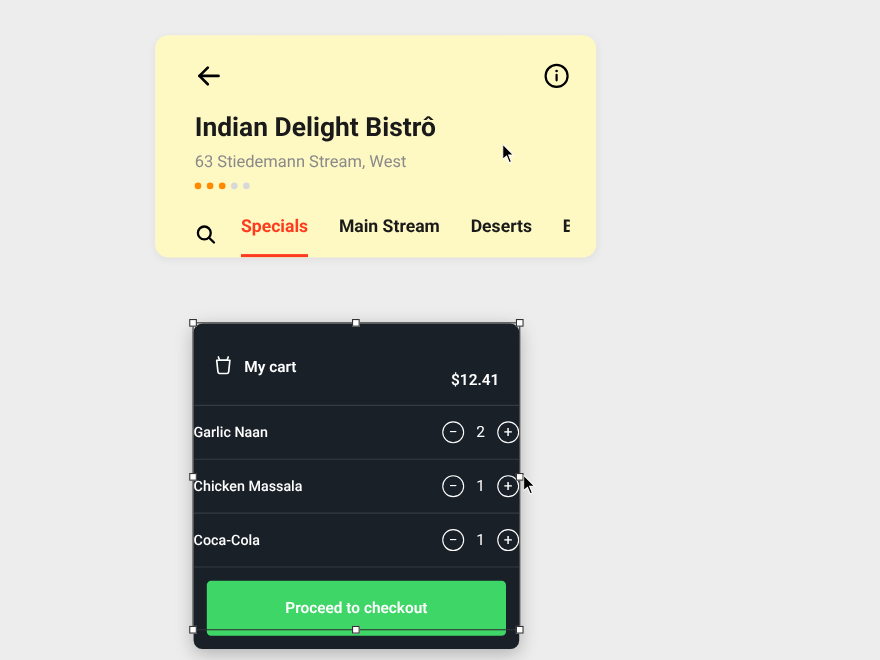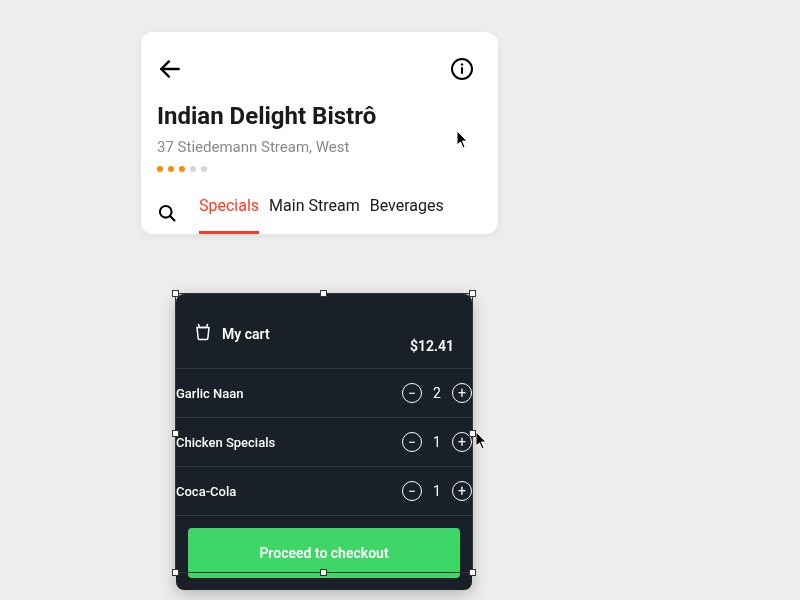--- a/index.html
+++ b/index.html
@@ -10,24 +10,24 @@
       font-family: -apple-system, BlinkMacSystemFont, 'Segoe UI', Roboto, sans-serif;
       position: relative;
       overflow: hidden;
     }
 
     
     .header-card {
       position: absolute;
       left: 141px;
       top: 32px;
-      width: 357px;
-      background: #ffffff;
+      width: 401px;
+      background: #fef9c3;
       border-radius: 12px;
-      padding: 24px 24px 0 16px;
+      padding: 24px 24px 0 36px;
       box-shadow: 0 2px 8px rgba(0,0,0,0.06);
       overflow: hidden;
     }
     .header-top {
       display: flex;
       justify-content: space-between;
       align-items: center;
       margin-bottom: 20px;
     }
     .icon-btn { display:flex; align-items:center; justify-content:center; cursor:pointer; }
@@ -57,23 +57,23 @@
     .dot.active { background: #ff8a00; }
 
     .tabs-row {
       display: flex;
       align-items: center;
       gap: 22px;
     }
     .search-icon { flex-shrink: 0; cursor:pointer; }
     .tabs {
       display: flex;
-      gap: 10px;
+      gap: 28px;
       font-size: 16px;
-      font-weight: 400;
+      font-weight: 700;
       color: #1a1a1a;
       overflow: hidden;
       text-align: right;
     }
     .tab { padding-bottom: 16px; white-space: nowrap; cursor:pointer; }
     .tab.active {
       color: #ff3b1f;
       border-bottom: 3px solid #ff3b1f;
     }
 
@@ -164,38 +164,39 @@
     </span>
     <span class="icon-btn">
       <svg width="24" height="24" viewBox="0 0 24 24" fill="none" stroke="#000" stroke-width="2" stroke-linecap="round">
           <circle cx="12" cy="12" r="10"></circle>
           <line x1="12" y1="16" x2="12" y2="11"></line>
           <circle cx="12" cy="7.5" r="1.2" fill="#000" stroke="none"></circle>
         </svg>
     </span>
   </div>
   <div class="title">Indian Delight Bistrô</div>
-  <div class="address">37 Stiedemann Stream, West</div>
+  <div class="address">63 Stiedemann Stream, West</div>
   <div class="rating-dots">
     <span class="dot active"></span>
       <span class="dot active"></span>
       <span class="dot active"></span>
       <span class="dot"></span>
       <span class="dot"></span>
   </div>
   <div class="tabs-row">
     <span class="search-icon">
       <svg width="20" height="20" viewBox="0 0 24 24" fill="none" stroke="#000" stroke-width="2.5" stroke-linecap="round">
           <circle cx="10.5" cy="10.5" r="7"></circle>
           <line x1="21" y1="21" x2="16" y2="16"></line>
         </svg>
     </span>
     <div class="tabs">
       <div class="tab active">Specials</div>
       <div class="tab">Main Stream</div>
+      <div class="tab">Deserts</div>
       <div class="tab">Beverages</div>
     </div>
   </div>
 </div>
 
 <div class="cart-panel">
   <div class="cart-header">
     <div class="cart-header-left">
       <span>
         <svg width="18" height="18" viewBox="0 0 24 24" fill="none" stroke="#fff" stroke-width="2" stroke-linecap="round" stroke-linejoin="round">
@@ -211,21 +212,21 @@
   <div class="cart-item">
     <span class="item-name">Garlic Naan</span>
     <div class="qty-controls">
       <span class="circle-btn">−</span>
       <span class="qty">2</span>
       <span class="circle-btn">+</span>
     </div>
   </div>
 
   <div class="cart-item">
-    <span class="item-name">Chicken Specials</span>
+    <span class="item-name">Chicken Massala</span>
     <div class="qty-controls">
       <span class="circle-btn">−</span>
       <span class="qty">1</span>
       <span class="circle-btn">+</span>
     </div>
   </div>
 
   <div class="cart-item">
     <span class="item-name">Coca-Cola</span>
     <div class="qty-controls">

